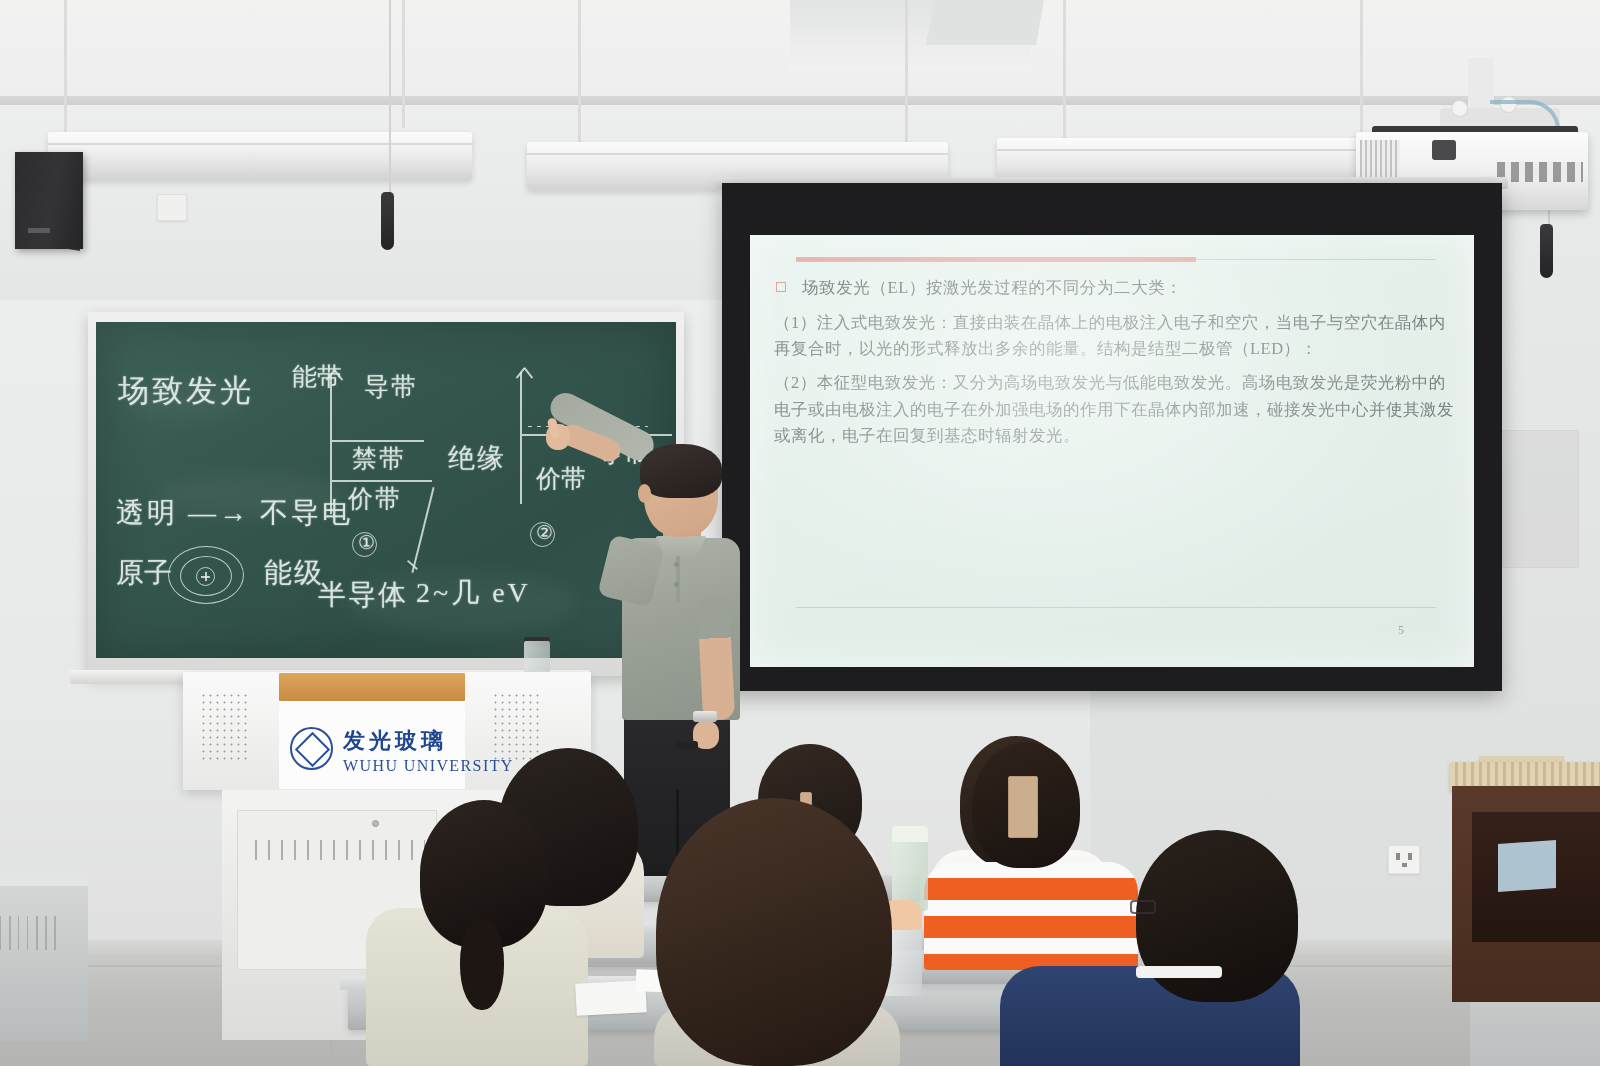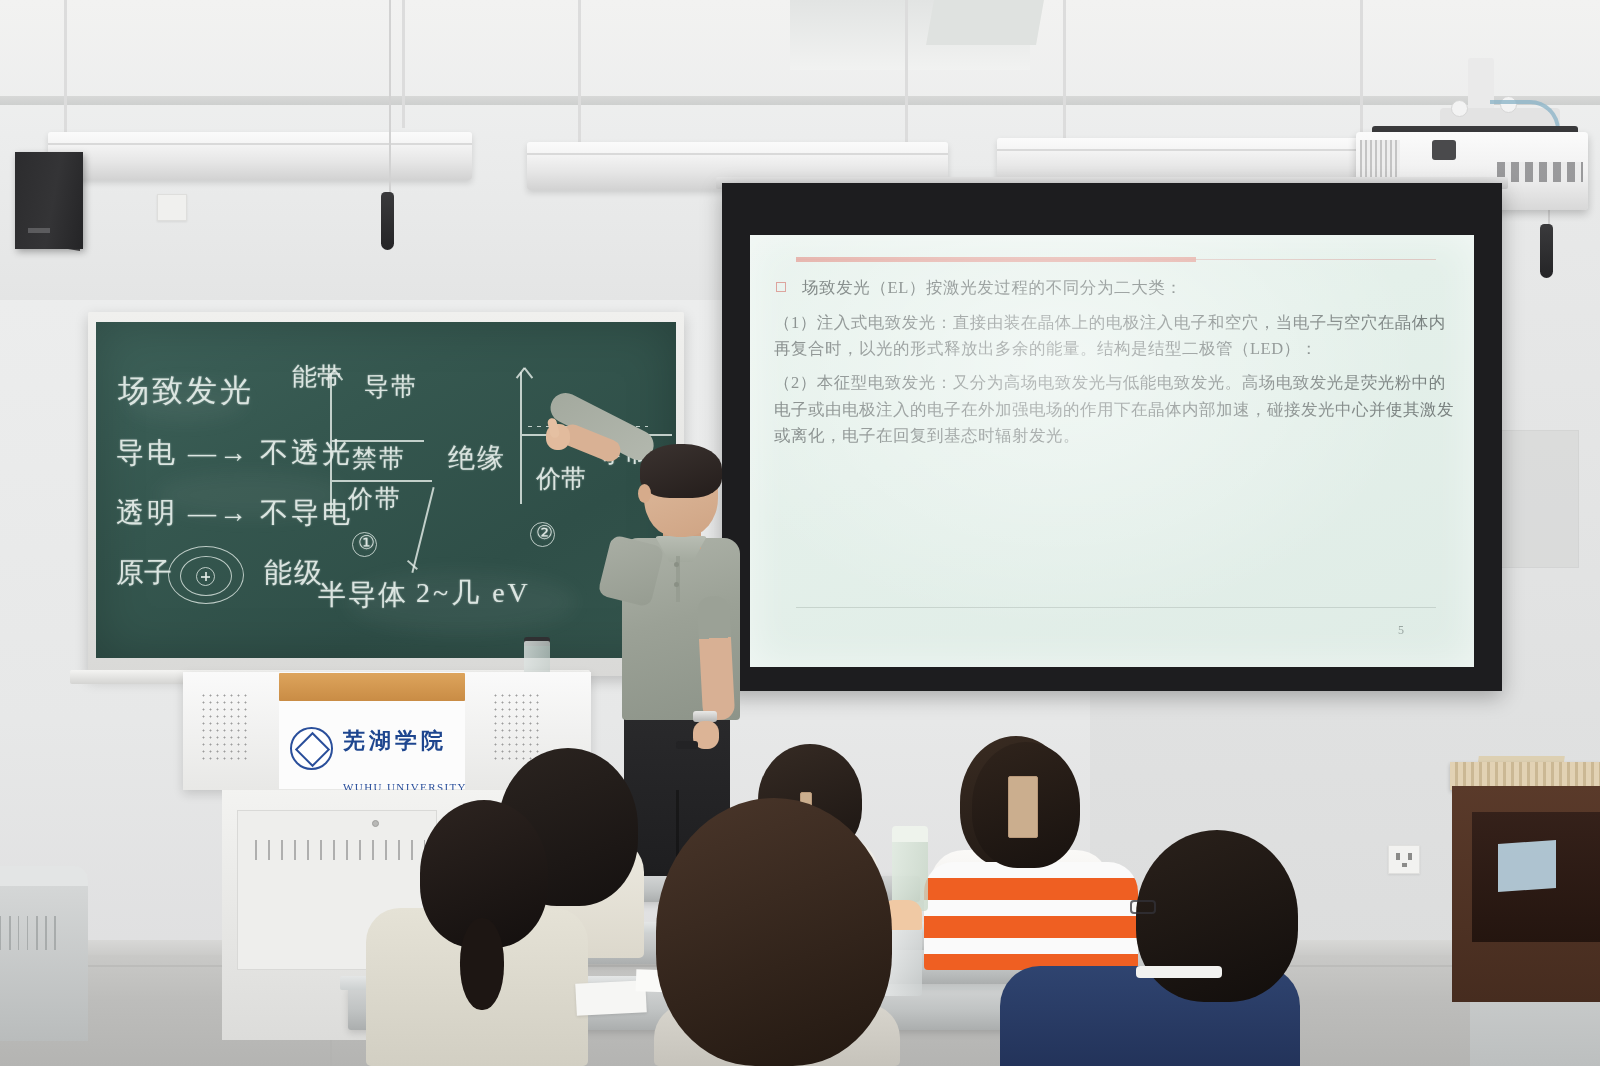--- a/index.html
+++ b/index.html
@@ -125,22 +125,22 @@
   .podium-slots{position:absolute;left:255px;top:840px;width:170px;height:20px;
     background:repeating-linear-gradient(90deg,#9a9a9a 0 2px,transparent 2px 13px);opacity:.75;}
   .podium-lock{position:absolute;left:372px;top:820px;width:7px;height:7px;border-radius:50%;
     background:#b8b8b6;border:1px solid #9d9d9b;}
   .logo-circle{position:absolute;left:290px;top:727px;width:43px;height:43px;border-radius:50%;
     background:#fff;border:2.4px solid #2a4f9b;}
   .logo-inner{position:absolute;left:8px;top:8px;width:25px;height:25px;
     border:2px solid #2a4f9b;transform:rotate(45deg);}
   .logo-cn{position:absolute;left:343px;top:726px;font-size:22px;color:#1e468f;letter-spacing:4px;
     font-family:"Liberation Serif", serif;font-weight:bold;}
-  .logo-en{position:absolute;left:343px;top:757px;font-size:11px;color:#2a4f9b;letter-spacing:1.4px;
-    font-family:"Liberation Serif", serif;margin-top:24px;}
+  .logo-en{position:absolute;left:343px;top:757px;font-size:16px;color:#2a4f9b;letter-spacing:1.4px;
+    font-family:"Liberation Serif", serif;}
   .bottle{position:absolute;left:524px;top:641px;width:26px;height:40px;
     background:linear-gradient(100deg,rgba(224,230,228,.82),rgba(196,206,202,.7));border-radius:2px;}
   .bottle-cap{position:absolute;left:524px;top:637px;width:26px;height:9px;background:#303032;border-radius:3px 3px 0 0;}
 
   
   .t-head{position:absolute;left:644px;top:449px;width:74px;height:88px;border-radius:44%;
     background:linear-gradient(160deg,#e0bda0,#cfa484);}
   .t-hair{position:absolute;left:640px;top:444px;width:82px;height:54px;
     border-radius:46% 46% 36% 36%;background:linear-gradient(160deg,#3b3330,#241d1b);}
   .t-ear{position:absolute;left:638px;top:484px;width:13px;height:19px;border-radius:50%;background:#d6ab8b;}
@@ -281,21 +281,20 @@
     </div>
   </div>
 
   <div class="bb-frame">
     <div class="bb-surface">
       <div class="bb-smudge" style="left:60px;top:150px;width:190px;height:46px;"></div>
       <div class="bb-smudge" style="left:250px;top:250px;width:230px;height:60px;"></div>
       <div class="bb-smudge" style="left:30px;top:60px;width:120px;height:40px;"></div>
 
       <div class="chalk" style="left:22px;top:48px;font-size:31px;letter-spacing:3px;">场致发光</div>
-      <div class="chalk" style="left:20px;top:112px;font-size:28px;letter-spacing:3px;">导电 —→ 不透光</div>
       <div class="chalk" style="left:20px;top:172px;font-size:28px;letter-spacing:3px;">透明 —→ 不导电</div>
       <div class="chalk" style="left:20px;top:232px;font-size:28px;">原子</div>
       <div class="chalk" style="left:168px;top:232px;font-size:28px;letter-spacing:2px;">能级</div>
 
       <div class="chalk-circle" style="left:72px;top:224px;width:76px;height:58px;"></div>
       <div class="chalk-circle" style="left:84px;top:234px;width:52px;height:40px;"></div>
       <div class="chalk-circle" style="left:100px;top:245px;width:19px;height:19px;"></div>
       <div class="chalk-line" style="left:105px;top:254px;width:9px;height:1.6px;"></div>
       <div class="chalk-line" style="left:109px;top:250px;width:1.6px;height:9px;"></div>
 
@@ -356,21 +355,21 @@
   <div class="t-pointer"></div>
 
   <div class="podium-top"></div>
   <div class="grille" style="left:200px;top:692px;"></div>
   <div class="grille" style="left:492px;top:692px;"></div>
   <div class="podium-wood"></div>
   <div class="podium-face"></div>
   <div class="logo-circle">
     <div class="logo-inner"></div>
   </div>
-  <div class="logo-cn">芜湖学院</div>
+  <div class="logo-cn">发光玻璃</div>
   <div class="logo-en">WUHU UNIVERSITY</div>
   <div class="podium-base"></div>
   <div class="podium-door"></div>
   <div class="podium-lock"></div>
   <div class="podium-slots"></div>
 
   <div class="desk" style="left:528px;top:930px;width:610px;height:34px;"></div>
   <div class="desk-top" style="left:520px;top:922px;width:626px;height:12px;"></div>
   <div class="desk" style="left:620px;top:876px;width:300px;height:26px;"></div>
   <div class="desk" style="left:348px;top:986px;width:700px;height:44px;"></div>

